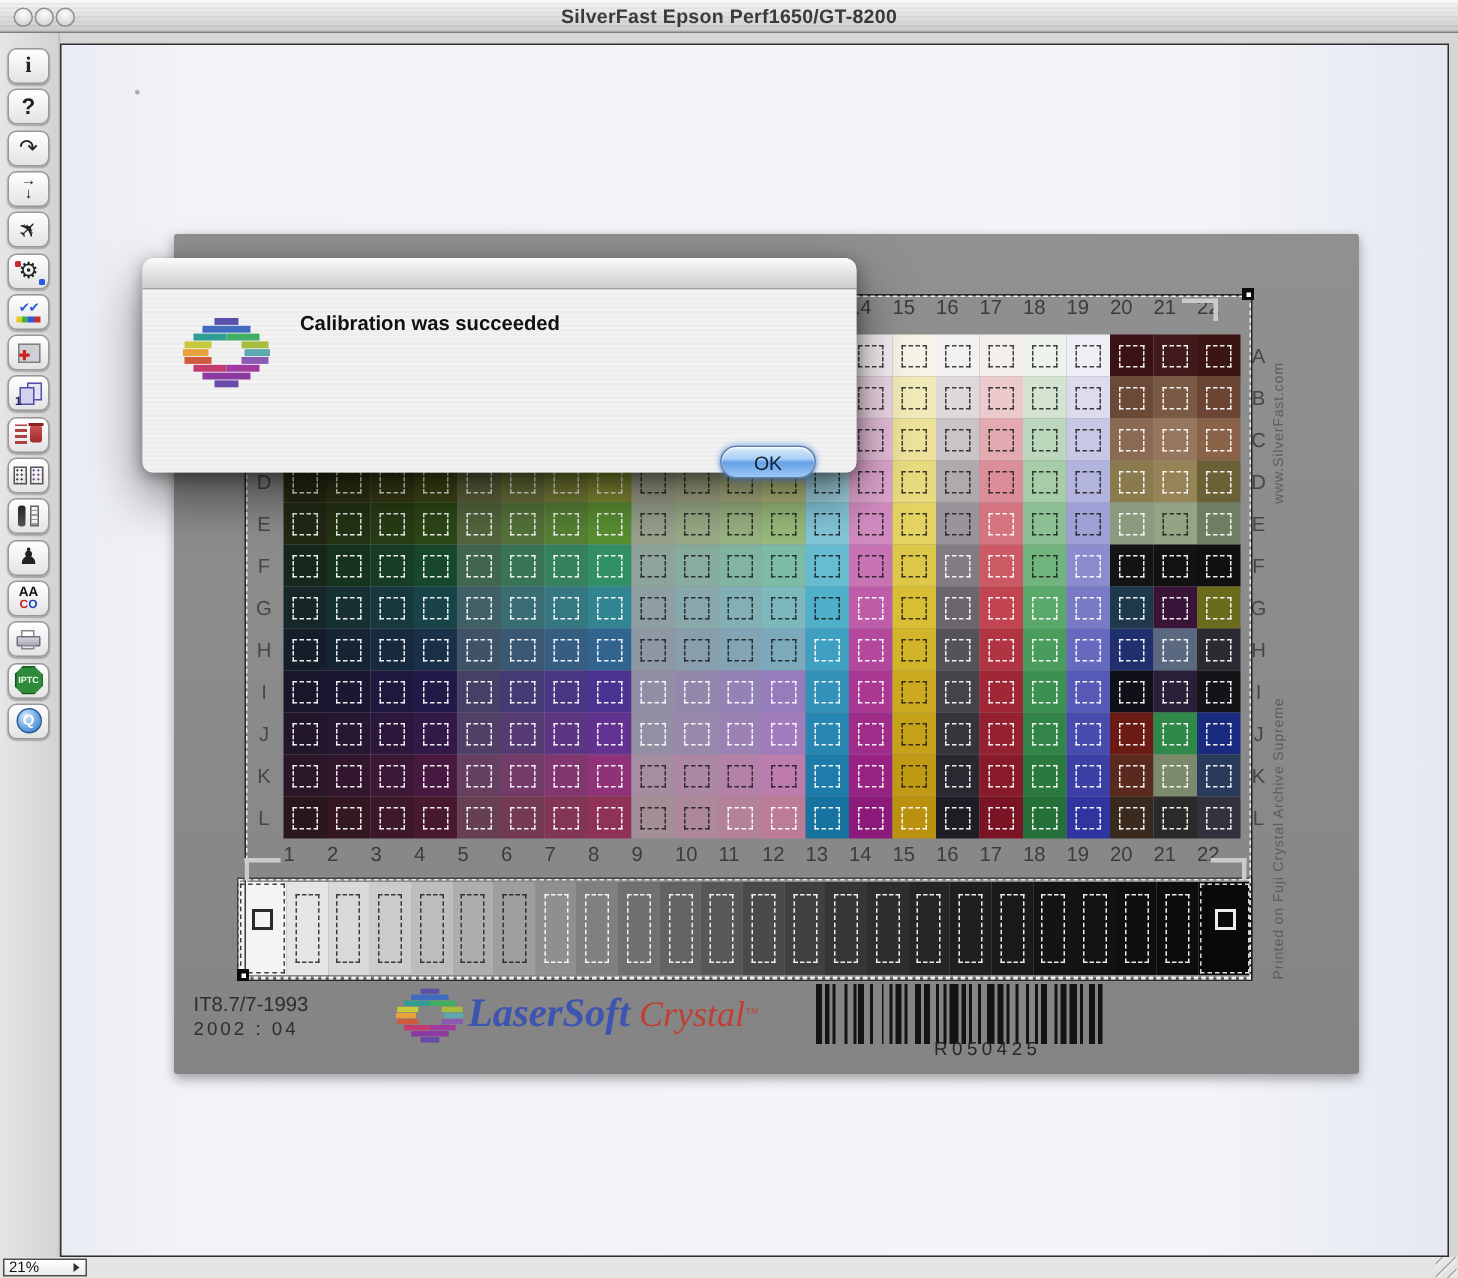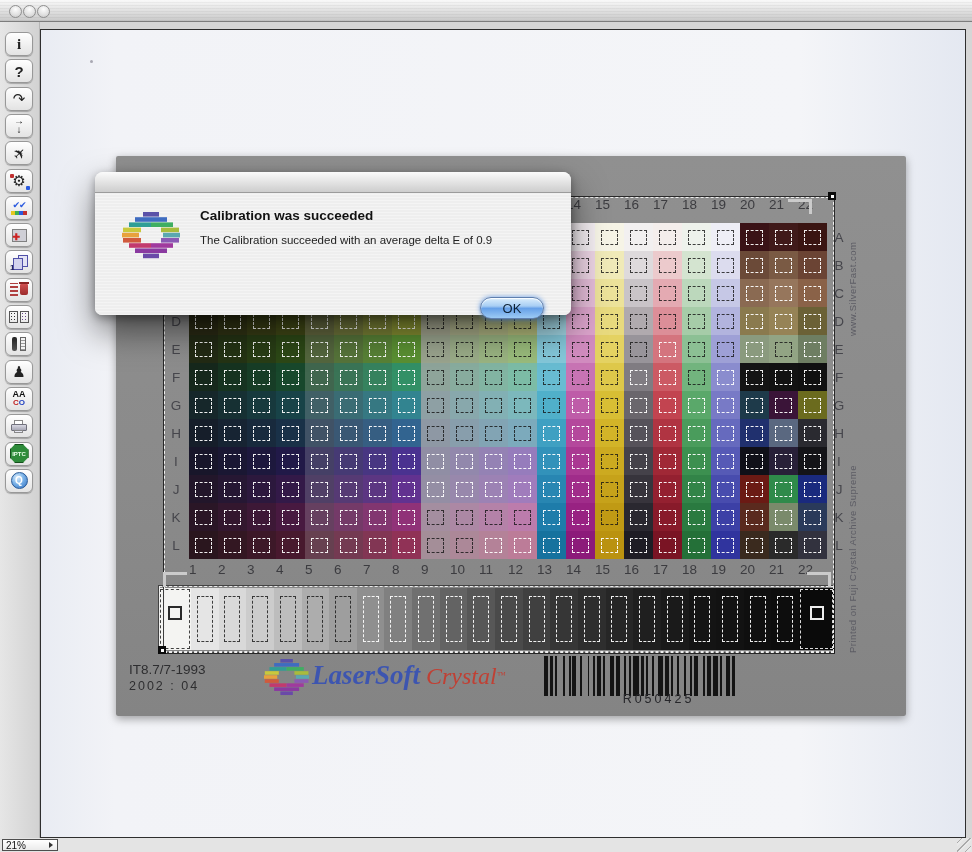--- a/index.html
+++ b/index.html
@@ -156,20 +156,21 @@
   .resize-grip { position:absolute; right:1px; top:0; width:14px; height:14px;
     background:repeating-linear-gradient(135deg, transparent 0 3px, #aaa 3px 4px, #e9e9e9 4px 6px); }
 </style>
 </head>
 <body>
 
 <div class="titlebar">
   <span class="tl-btn tl-close"></span>
   <span class="tl-btn tl-min"></span>
   <span class="tl-btn tl-zoom"></span>
+  <div class="title-text">SilverFast Epson Perf1650/GT-8200</div>
 </div>
 
 <div class="toolbar">
     <div class="tool-btn" style="top: 10px;">
       <span class="g g-info">i</span>
     </div>
     <div class="tool-btn" style="top: 37.3px;">
       <span class="g g-help">?</span>
     </div>
     <div class="tool-btn" style="top: 64.6px;">
@@ -1318,21 +1319,20 @@
           <rect x="0" y="20.8" width="17" height="4.6" fill="#e8a23c"></rect>
           <rect x="41" y="20.8" width="17" height="4.6" fill="#5aa8b0"></rect>
           <rect x="1" y="26" width="18" height="4.6" fill="#d05a3c"></rect>
           <rect x="39" y="26" width="18" height="4.6" fill="#8a5ab4"></rect>
           <rect x="7" y="31.2" width="22" height="4.6" fill="#c23a6e"></rect>
           <rect x="29" y="31.2" width="22" height="4.6" fill="#a03a9e"></rect>
           <rect x="13" y="36.4" width="32" height="4.6" fill="#8a3aa0"></rect>
           <rect x="21" y="41.6" width="16" height="4.6" fill="#6a4aa8"></rect>
         </svg></div>
     <div class="dialog-title">Calibration was succeeded</div>
-    <div class="dialog-msg">The Calibration succeeded with an average delta E of 0.9</div>
     <div class="ok-btn">OK</div>
   </div>
 </div>
 
 <div class="bottombar">
   <div class="zoom-box">
     <span class="zv">21%</span>
     <span class="tri"></span>
   </div>
   <div class="resize-grip"></div>

